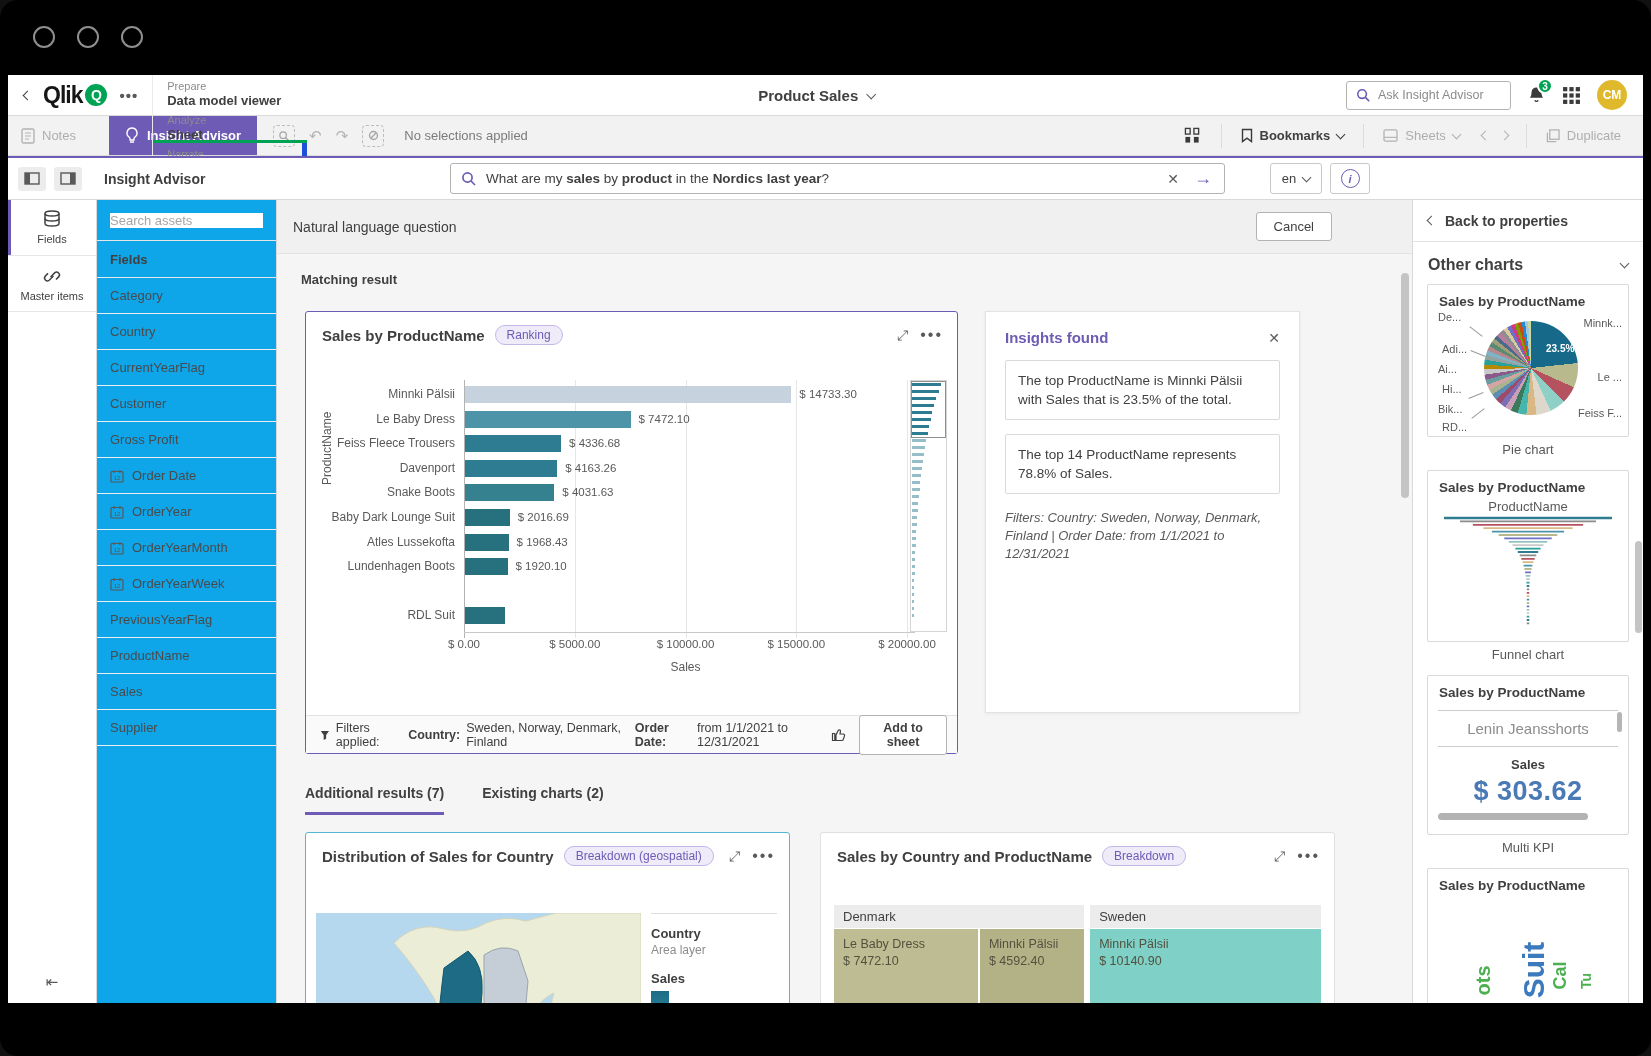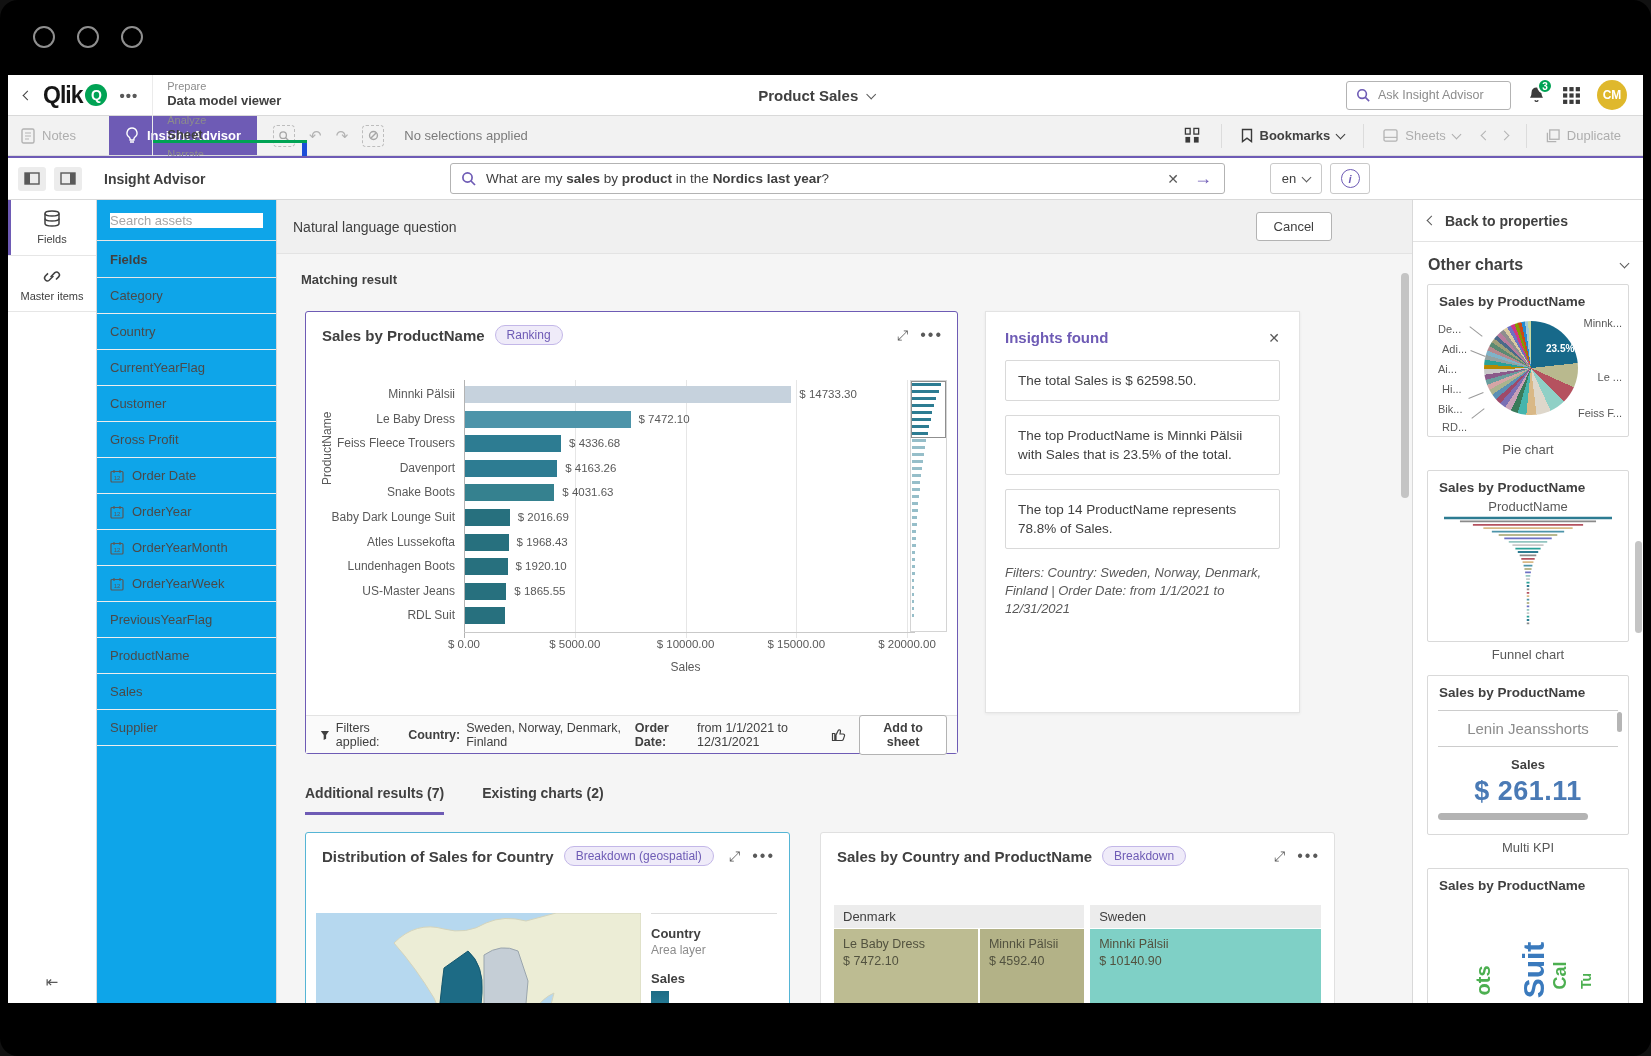--- a/index.html
+++ b/index.html
@@ -502,25 +502,20 @@
                 </div>
                 <div class="brow" style="top: 153.6px; left: 0px; right: 0px;">
                   <span class="blab">Atles Lussekofta</span>
                   <span class="bar" style="width:43.600724500000005px;background:#27707e"></span>
                   <span class="bval" style="left:52.600724500000005px">$ 1968.43</span>
                 </div>
                 <div class="brow" style="top: 178.2px; left: 0px; right: 0px;">
                   <span class="blab">Lundenhagen Boots</span>
                   <span class="bar" style="width:42.530215px;background:#27707e"></span>
                   <span class="bval" style="left:51.530215px">$ 1920.10</span>
-                </div>
-                <div class="brow" style="top: 202.8px; left: 0px; right: 0px;">
-                  <span class="blab">US-Master Jeans</span>
-                  <span class="bar" style="width:41.3219325px;background:#27707e"></span>
-                  <span class="bval" style="left:50.3219325px">$ 1865.55</span>
                 </div>
                 <div class="brow" style="top: 227.4px; left: 0px; right: 0px;">
                   <span class="blab">RDL Suit</span>
                   <span class="bar" style="width:39.87px;background:#27707e"></span>
                   <span class="bval" style="left:48.87px"></span>
                 </div>
                 <div class="axis-bottom"></div>
                 <div class="dash-end" style="left: 453px;"></div>
               </div>
             <div class="xticks">
@@ -587,21 +582,20 @@
             <button class="btn foot-btn">Add to sheet</button>
           </div>
         </div>
 
         <div class="insights-card">
           <div class="ins-head">
             <span class="ins-title">Insights found</span>
             <span class="ins-x">✕</span>
           </div>
           <div>
-              <div class="ins-box">The total Sales is $ 62598.50.</div>
               <div class="ins-box">The top ProductName is Minnki Pälsii with Sales that is 23.5% of the total.</div>
               <div class="ins-box">The top 14 ProductName represents 78.8% of Sales.</div>
             </div>
           <div class="ins-note">Filters: Country: Sweden, Norway, Denmark, Finland | Order Date: from 1/1/2021 to 12/31/2021</div>
         </div>
 
         <div class="result-tabs">
             <div class="rtab active">Additional results (7)</div>
             <div class="rtab">Existing charts (2)</div>
           </div>
@@ -684,21 +678,21 @@
           <span>Other charts</span>
           <span class="chev down"></span>
         </div>
 
         <div class="pcard" style="height:153px">
           <div class="pcard-title">Sales by ProductName</div>
           <div class="pie-area">
             <div class="pie" style="background: conic-gradient(rgb(23, 105, 138) 0deg, rgb(23, 105, 138) 83.9deg, rgb(185, 185, 142) 83.9deg, rgb(185, 185, 142) 114.3deg, rgb(181, 82, 95) 114.3deg, rgb(181, 82, 95) 135.7deg, rgb(143, 208, 198) 135.7deg, rgb(143, 208, 198) 155.4deg, rgb(222, 215, 203) 155.4deg, rgb(222, 215, 203) 173.2deg, rgb(217, 184, 134) 173.2deg, rgb(217, 184, 134) 185.7deg, rgb(69, 181, 173) 185.7deg, rgb(69, 181, 173) 196.4deg, rgb(58, 122, 90) 196.4deg, rgb(58, 122, 90) 205.4deg, rgb(201, 160, 184) 205.4deg, rgb(201, 160, 184) 213.2deg, rgb(122, 111, 181) 213.2deg, rgb(122, 111, 181) 221.1deg, rgb(158, 74, 106) 221.1deg, rgb(158, 74, 106) 228.2deg, rgb(90, 143, 181) 228.2deg, rgb(90, 143, 181) 235.4deg, rgb(170, 179, 142) 235.4deg, rgb(170, 179, 142) 242.5deg, rgb(212, 165, 165) 242.5deg, rgb(212, 165, 165) 248.9deg, rgb(106, 158, 158) 248.9deg, rgb(106, 158, 158) 255.4deg, rgb(138, 90, 138) 255.4deg, rgb(138, 90, 138) 261.8deg, rgb(201, 201, 201) 261.8deg, rgb(201, 201, 201) 268.2deg, rgb(181, 137, 0) 268.2deg, rgb(181, 137, 0) 274.3deg, rgb(42, 161, 152) 274.3deg, rgb(42, 161, 152) 280.4deg, rgb(147, 161, 161) 280.4deg, rgb(147, 161, 161) 286.1deg, rgb(127, 179, 200) 286.1deg, rgb(127, 179, 200) 291.8deg, rgb(181, 136, 142) 291.8deg, rgb(181, 136, 142) 297.5deg, rgb(90, 138, 114) 297.5deg, rgb(90, 138, 114) 303.2deg, rgb(158, 158, 120) 303.2deg, rgb(158, 158, 120) 308.6deg, rgb(74, 106, 138) 308.6deg, rgb(74, 106, 138) 313.9deg, rgb(184, 124, 158) 313.9deg, rgb(184, 124, 158) 319.3deg, rgb(142, 142, 142) 319.3deg, rgb(142, 142, 142) 324.6deg, rgb(217, 201, 160) 324.6deg, rgb(217, 201, 160) 329.6deg, rgb(108, 113, 196) 329.6deg, rgb(108, 113, 196) 334.6deg, rgb(211, 54, 130) 334.6deg, rgb(211, 54, 130) 339.3deg, rgb(133, 153, 0) 339.3deg, rgb(133, 153, 0) 343.9deg, rgb(203, 75, 22) 343.9deg, rgb(203, 75, 22) 348.2deg, rgb(38, 139, 210) 348.2deg, rgb(38, 139, 210) 352.5deg, rgb(160, 201, 217) 352.5deg, rgb(160, 201, 217) 356.4deg, rgb(201, 217, 160) 356.4deg, rgb(201, 217, 160) 360deg);"></div>
             <span class="pie-pct">23.5%</span>
             <div>
-                <span class="pie-lab" style="left: 10px; top: 14px;">De...</span>
+                <span class="pie-lab" style="left: 10px; top: 2px;">De...</span>
                 <span class="pie-lab" style="left: 14px; top: 34px;">Adi...</span>
                 <span class="pie-lab" style="left: 10px; top: 54px;">Ai...</span>
                 <span class="pie-lab" style="left: 14px; top: 74px;">Hi...</span>
                 <span class="pie-lab" style="left: 10px; top: 94px;">Bik...</span>
                 <span class="pie-lab" style="left: 14px; top: 112px;">RD...</span>
                 <span class="pie-lab" style="right: 6px; top: 8px; margin-left: 38px;">Minnk...</span>
                 <span class="pie-lab" style="right: 6px; top: 62px;">Le ...</span>
                 <span class="pie-lab" style="right: 6px; top: 98px;">Feiss F...</span>
               </div>
             <span class="leader" style="left:40px;top:22px;transform:rotate(38deg)"></span>
@@ -749,21 +743,21 @@
               </svg>
             </div>
         </div>
         <div class="pcaption">Funnel chart</div>
 
         <div class="pcard" style="height:160px">
           <div class="pcard-title">Sales by ProductName</div>
           <div class="kpi-inner">
             <div class="kpi-dim">Lenin Jeansshorts</div>
             <div class="kpi-meas">Sales</div>
-            <div class="kpi-val">$ 261.11</div>
+            <div class="kpi-val">$ 303.62</div>
             <span class="kpi-vsb"></span>
           </div>
           <div class="kpi-hsb"></div>
         </div>
         <div class="pcaption">Multi KPI</div>
 
         <div class="pcard" style="height:150px">
           <div class="pcard-title">Sales by ProductName</div>
           <div class="wc-area">
               <span class="wc-word" style="color: rgb(58, 122, 189); font-size: 30px; left: 78px; top: 60px;">Suit</span>

